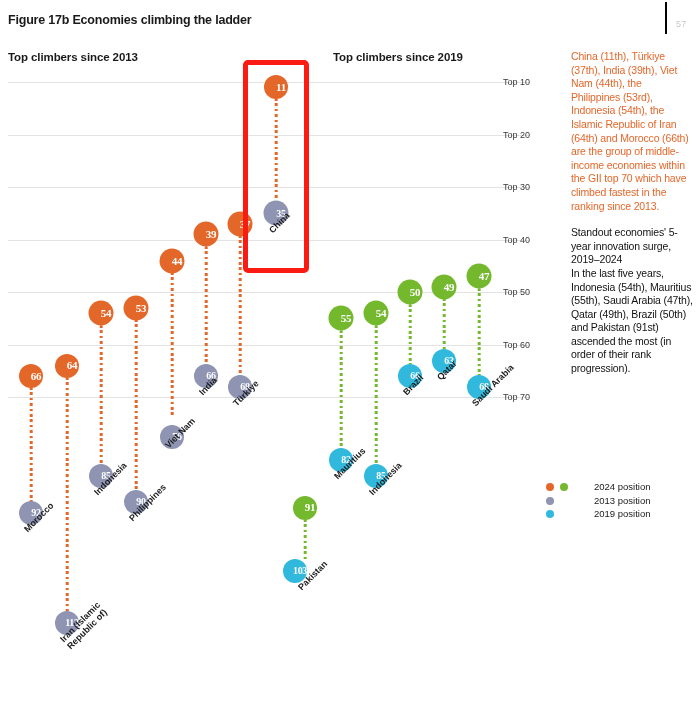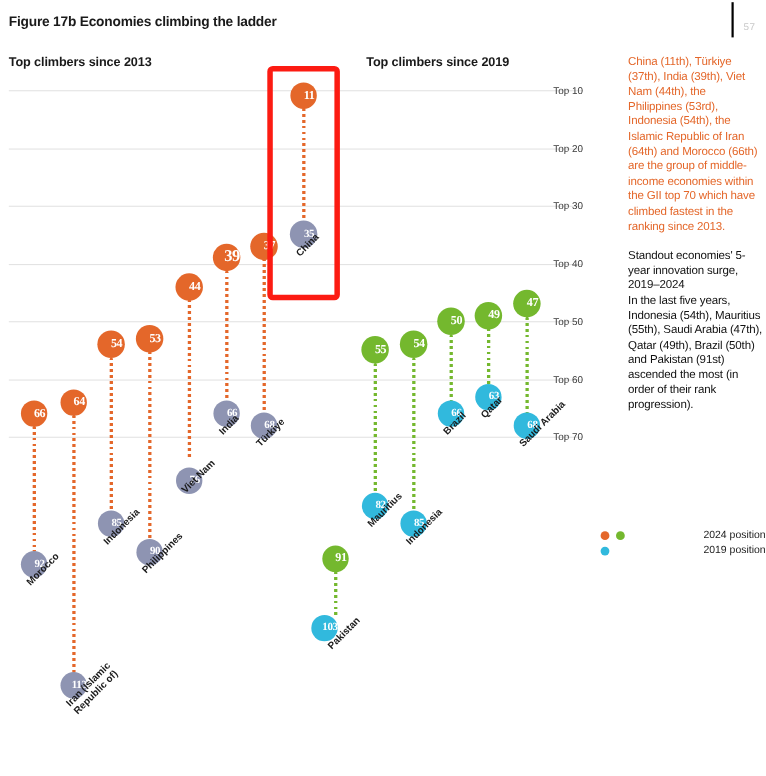--- a/index.html
+++ b/index.html
@@ -171,21 +171,20 @@
   #legend {
     position: absolute;
     left: 546px; top: 480px;
     width: 150px;
   }
   .legend-row {
     position: relative;
     height: 13.5px;
     display: flex;
     align-items: center;
-    justify-content: space-between;
   }
   .legend-swatches {
     position: relative;
     width: 48px;
     height: 13.5px;
     flex: 0 0 48px;
   }
   .legend-dot {
     position: absolute;
     top: 3px;
@@ -237,21 +236,21 @@
         <div class="stem orange" style="left: 136px; top: 319.465px; height: 171.935px;"></div>
         <div class="node c-2013" style="width: 24px; height: 24px; left: 136px; top: 502.4px; font-size: 10px;">90</div>
         <div class="node c-2024-orange" style="width: 25px; height: 25px; left: 136px; top: 307.965px; font-size: 11px;">53</div>
         <div class="country-label" style="left: 127px; top: 516.4px;">Philippines</div>
         <div class="stem orange" style="left: 172px; top: 272.17px; height: 145.66px;"></div>
         <div class="node c-2013" style="width: 24px; height: 24px; left: 172px; top: 437px; font-size: 10px;">76</div>
         <div class="node c-2024-orange" style="width: 25px; height: 25px; left: 172px; top: 260.67px; font-size: 11px;">44</div>
         <div class="country-label" style="left: 163px; top: 442.83px;">Viet Nam</div>
         <div class="stem orange" style="left: 206px; top: 245.895px; height: 119.385px;"></div>
         <div class="node c-2013" style="width: 24px; height: 24px; left: 206px; top: 376.28px; font-size: 10px;">66</div>
-        <div class="node c-2024-orange" style="width: 25px; height: 25px; left: 206px; top: 234.395px; font-size: 15px;">39</div>
+        <div class="node c-2024-orange" style="width: 25px; height: 25px; left: 206px; top: 234.395px; font-size: 11px;">39</div>
         <div class="country-label" style="left: 197px; top: 390.28px;">India</div>
         <div class="stem orange" style="left: 240px; top: 235.385px; height: 140.405px;"></div>
         <div class="node c-2013" style="width: 24px; height: 24px; left: 240px; top: 386.79px; font-size: 10px;">68</div>
         <div class="node c-2024-orange" style="width: 25px; height: 25px; left: 240px; top: 223.885px; font-size: 11px;">37</div>
         <div class="country-label" style="left: 231px; top: 400.79px;">Türkiye</div>
         <div class="stem orange" style="left: 276px; top: 98.255px; height: 103.62px;"></div>
         <div class="node c-2013" style="width: 25px; height: 25px; left: 276px; top: 213.375px; font-size: 10px;">35</div>
         <div class="node c-2024-orange" style="width: 24px; height: 24px; left: 276px; top: 87.255px; font-size: 11px;">11</div>
         <div class="country-label" style="left: 267px; top: 227.875px;">China</div>
         <div class="stem green" style="left: 305px; top: 518.655px; height: 41.06px;"></div>
@@ -300,19 +299,25 @@
   <div id="legend">
       <div class="legend-row">
         <div class="legend-swatches">
           <span class="legend-dot" style="background: rgb(228, 103, 42); left: 0px;"></span>
           <span class="legend-dot" style="background: rgb(116, 184, 46); left: 14px;"></span>
         </div>
         <span class="legend-text">2024 position</span>
       </div>
       <div class="legend-row">
         <div class="legend-swatches">
+          <span class="legend-dot" style="background: rgb(142, 148, 178); left: 0px;"></span>
+        </div>
+        <span class="legend-text">2013 position</span>
+      </div>
+      <div class="legend-row">
+        <div class="legend-swatches">
           <span class="legend-dot" style="background: rgb(49, 185, 221); left: 0px;"></span>
         </div>
         <span class="legend-text">2019 position</span>
       </div>
     </div>
 
 </div>
 
 </body></html>

